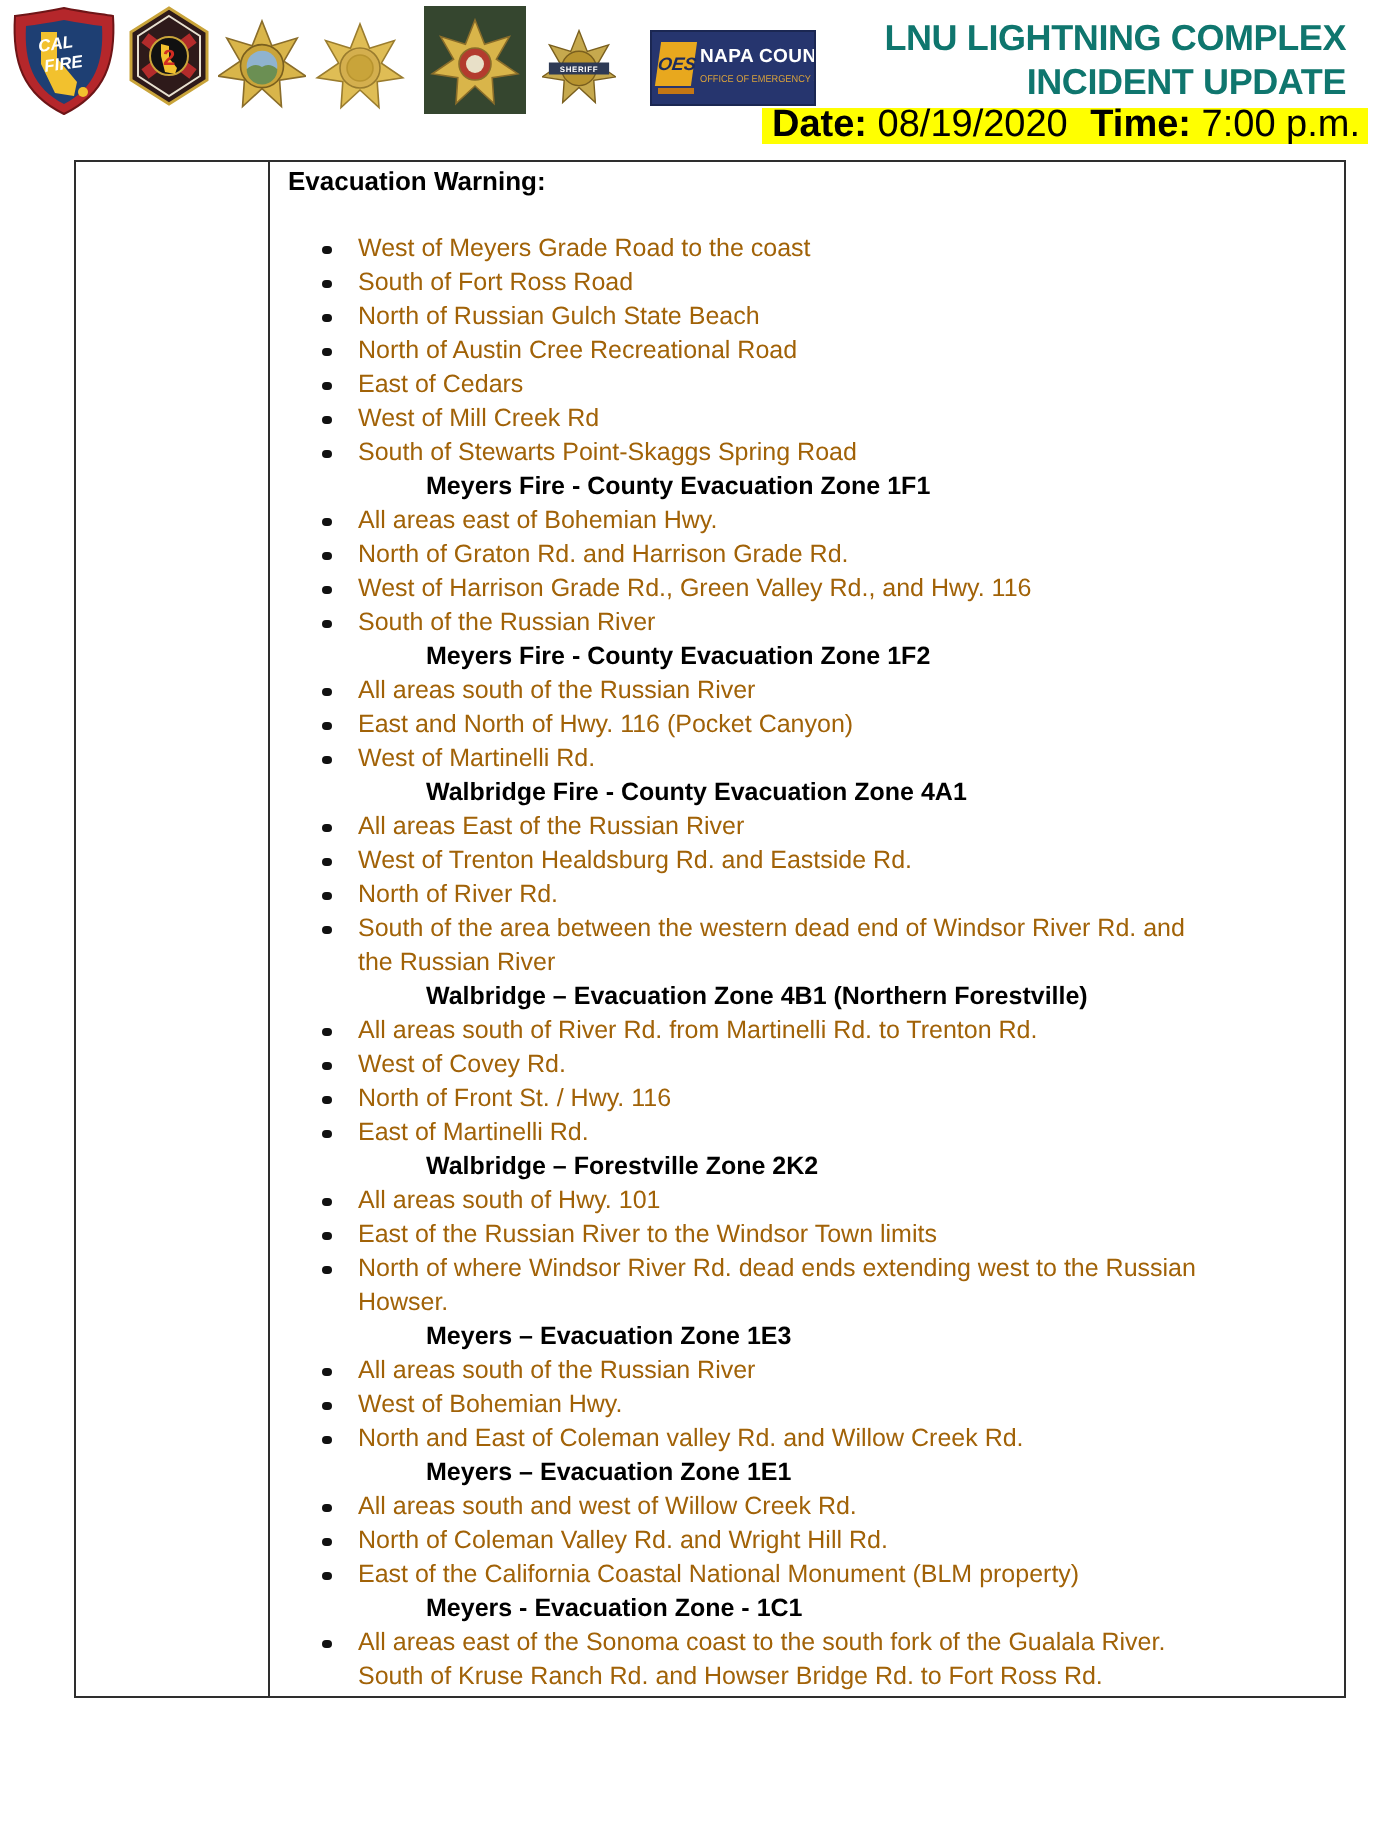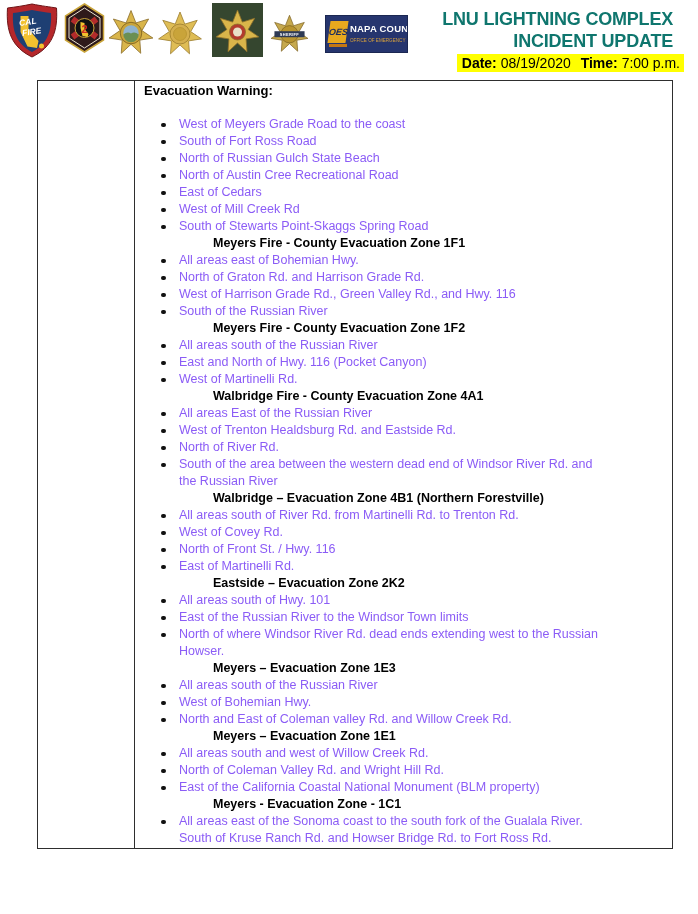--- a/index.html
+++ b/index.html
@@ -36,40 +36,40 @@
   }
 
   .title-block {
     position: absolute; top: 8px; right: 25px; text-align: right; color: #0f766e;
     font-weight: bold; font-size: 18px; line-height: 22px; letter-spacing: -0.2px;
     white-space: nowrap;
   }
   .date-bar {
     position: absolute; top: 54px; right: 14px; height: 18px;
     background: #ffff00; padding: 1px 4px 0 5px;
-    font-size: 14px; line-height: 16px; color: #000; white-space: nowrap;
+    font-size: 19px; line-height: 16px; color: #000; white-space: nowrap;
   }
   .date-bar .lbl { font-weight: bold; }
   .date-bar .tlbl { margin-left: 6px; }
 
   
   .tbl {
     position: absolute; left: 37px; top: 80px; width: 636px; height: 769px;
     border: 1.5px solid #2e2e2e; display: flex;
   }
   .tbl-left { width: 97px; border-right: 1.5px solid #2e2e2e; }
   .tbl-content { flex: 1; padding: 1px 6px 0 9px; overflow: hidden; }
 
   .section-title {
     font-size: 13px; font-weight: bold; color: #000; line-height: 17px; white-space: nowrap;
   }
   .blank-line { height: 17px; }
 
   .item {
-    position: relative; font-size: 12.5px; line-height: 17px; color: #8b5cf6;
+    position: relative; font-size: 12.5px; line-height: 17px; color: #a16207;
     white-space: nowrap;
   }
   .item.bullet { padding-left: 35px; }
   .item.bullet .dot {
     position: absolute; left: 17px; top: 6.5px; width: 4.5px; height: 4.5px;
     border-radius: 50%; background: #111;
   }
   .item.heading { margin-left: 69px; font-weight: bold; color: #000; }
   .item .cont { display: block; }
   .item .cont.extra { }
@@ -184,21 +184,21 @@
           <div class="item heading"><span>Walbridge Fire - County Evacuation Zone 4A1</span></div>
           <div class="item bullet"><span class="dot"></span><span>All areas East of the Russian River</span></div>
           <div class="item bullet"><span class="dot"></span><span>West of Trenton Healdsburg Rd. and Eastside Rd.</span></div>
           <div class="item bullet"><span class="dot"></span><span>North of River Rd.</span></div>
           <div class="item bullet"><span class="dot"></span><span>South of the area between the western dead end of Windsor River Rd. and</span><div class="cont">the Russian River</div></div>
           <div class="item heading"><span>Walbridge – Evacuation Zone 4B1 (Northern Forestville)</span></div>
           <div class="item bullet"><span class="dot"></span><span>All areas south of River Rd. from Martinelli Rd. to Trenton Rd.</span></div>
           <div class="item bullet"><span class="dot"></span><span>West of Covey Rd.</span></div>
           <div class="item bullet"><span class="dot"></span><span>North of Front St. / Hwy. 116</span></div>
           <div class="item bullet"><span class="dot"></span><span>East of Martinelli Rd.</span></div>
-          <div class="item heading"><span>Eastside – Evacuation Zone 2K2</span></div>
+          <div class="item heading"><span>Walbridge – Forestville Zone 2K2</span></div>
           <div class="item bullet"><span class="dot"></span><span>All areas south of Hwy. 101</span></div>
           <div class="item bullet"><span class="dot"></span><span>East of the Russian River to the Windsor Town limits</span></div>
           <div class="item bullet"><span class="dot"></span><span>North of where Windsor River Rd. dead ends extending west to the Russian</span><div class="cont">Howser.</div></div>
           <div class="item heading"><span>Meyers – Evacuation Zone 1E3</span></div>
           <div class="item bullet"><span class="dot"></span><span>All areas south of the Russian River</span></div>
           <div class="item bullet"><span class="dot"></span><span>West of Bohemian Hwy.</span></div>
           <div class="item bullet"><span class="dot"></span><span>North and East of Coleman valley Rd. and Willow Creek Rd.</span></div>
           <div class="item heading"><span>Meyers – Evacuation Zone 1E1</span></div>
           <div class="item bullet"><span class="dot"></span><span>All areas south and west of Willow Creek Rd.</span></div>
           <div class="item bullet"><span class="dot"></span><span>North of Coleman Valley Rd. and Wright Hill Rd.</span></div>

